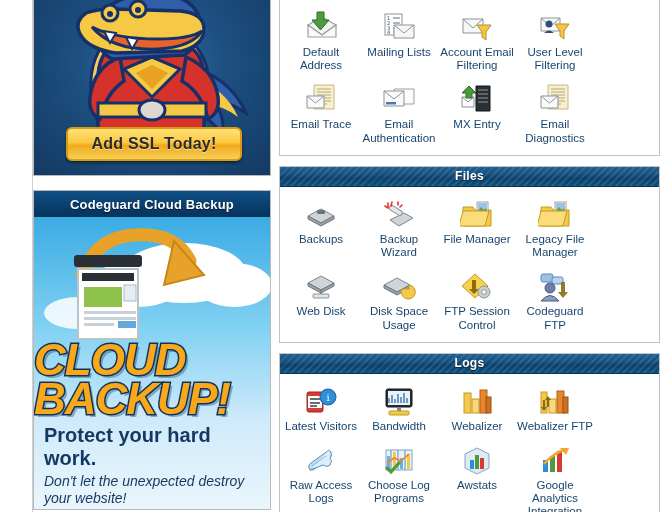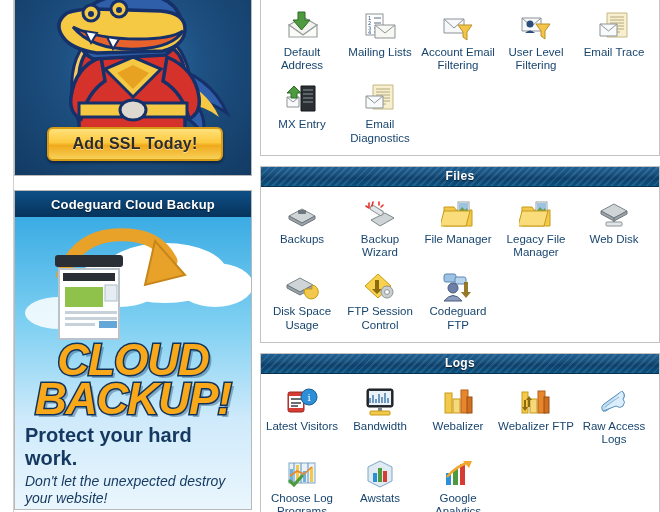--- a/index.html
+++ b/index.html
@@ -11,20 +11,21 @@
   }
   .page { position: relative; width: 660px; height: 512px; display: flex; }
 
   
   .sidebar {
     width: 260px; height: 512px;
     background: #ffffff;
     padding: 0 0 0 14px;
     position: relative;
     flex: 0 0 260px;
+    margin-left: 19px;
   }
   .sidebar::after{
     content:""; position:absolute; left:13px; top:0; width:1px; height:512px;
     background:#cfcfcf;
   }
   .ad {
     position: relative;
     width: 238px;
     border: 1px solid #b9b9b9;
     overflow: hidden;
@@ -58,21 +59,21 @@
     height: 26px;
     background: linear-gradient(to bottom,#0e4f86,#06335c);
     color:#fff; font-weight:bold; font-size:13px;
     display:flex; align-items:center; justify-content:center;
     letter-spacing:.2px;
     text-shadow:0 1px 1px rgba(0,0,0,.6);
   }
   .cg-art { position:relative; height:128px; }
   .cg-title {
     margin-top:-4px;
-    text-align:center;
+    text-align:left;
     font-size:44px; line-height:.88; font-weight:bold; font-style:italic;
     color:#f9a81a;
     -webkit-text-stroke: 3px #10335c;
     paint-order: stroke fill;
     text-shadow: 3px 3px 0 rgba(16,51,92,.35);
     letter-spacing:-1px;
   }
   .cg-sub {
     margin-top:6px; padding:0 10px;
     font-size:20px; font-weight:bold; color:#14385f; text-align:left;
@@ -289,20 +290,31 @@
                   <path d="M13 18 h14"></path>
                   <path d="M13 21 h10"></path>
               </g>
               <path d="M3 13 l17 0 l0 12 l-17 0 z" fill="#f8fafb" stroke="#8d9396"></path>
               <path d="M3 13 l8.5 7 l8.5 -7" fill="none" stroke="#8d9396"></path>
             </svg>
           </div>
           <div class="lbl">Email Trace</div>
         </div>
 
+        <div class="item">
+          <div class="ico">
+            <svg width="34" height="32" viewBox="0 0 34 32">
+              <path d="M12 6 l20 0 l0 15 l-20 0 z" fill="#fcfcfa" stroke="#9aa0a0"></path>
+              <path d="M2 8 l20 0 l0 15 l-20 0 z" fill="#f8fafb" stroke="#8d9396"></path>
+              <path d="M2 8 l10 8 l10 -8" fill="none" stroke="#8d9396"></path>
+              <rect x="4" y="19" width="10" height="2.5" fill="#4a78ae"></rect>
+            </svg>
+          </div>
+          <div class="lbl">Email Authentication</div>
+        </div>
 
         <div class="item">
           <div class="ico">
             <svg width="34" height="32" viewBox="0 0 34 32">
               <path d="M16 3 l14 0 l0 25 l-14 0 z" fill="#2b2f33" stroke="#14171a"></path>
               <g fill="#5b6268">
                 <rect x="18" y="6" width="10" height="2"></rect>
                   <rect x="18" y="10" width="10" height="2"></rect>
                 <rect x="18" y="14" width="10" height="2"></rect>
                   <rect x="18" y="18" width="10" height="2"></rect>

